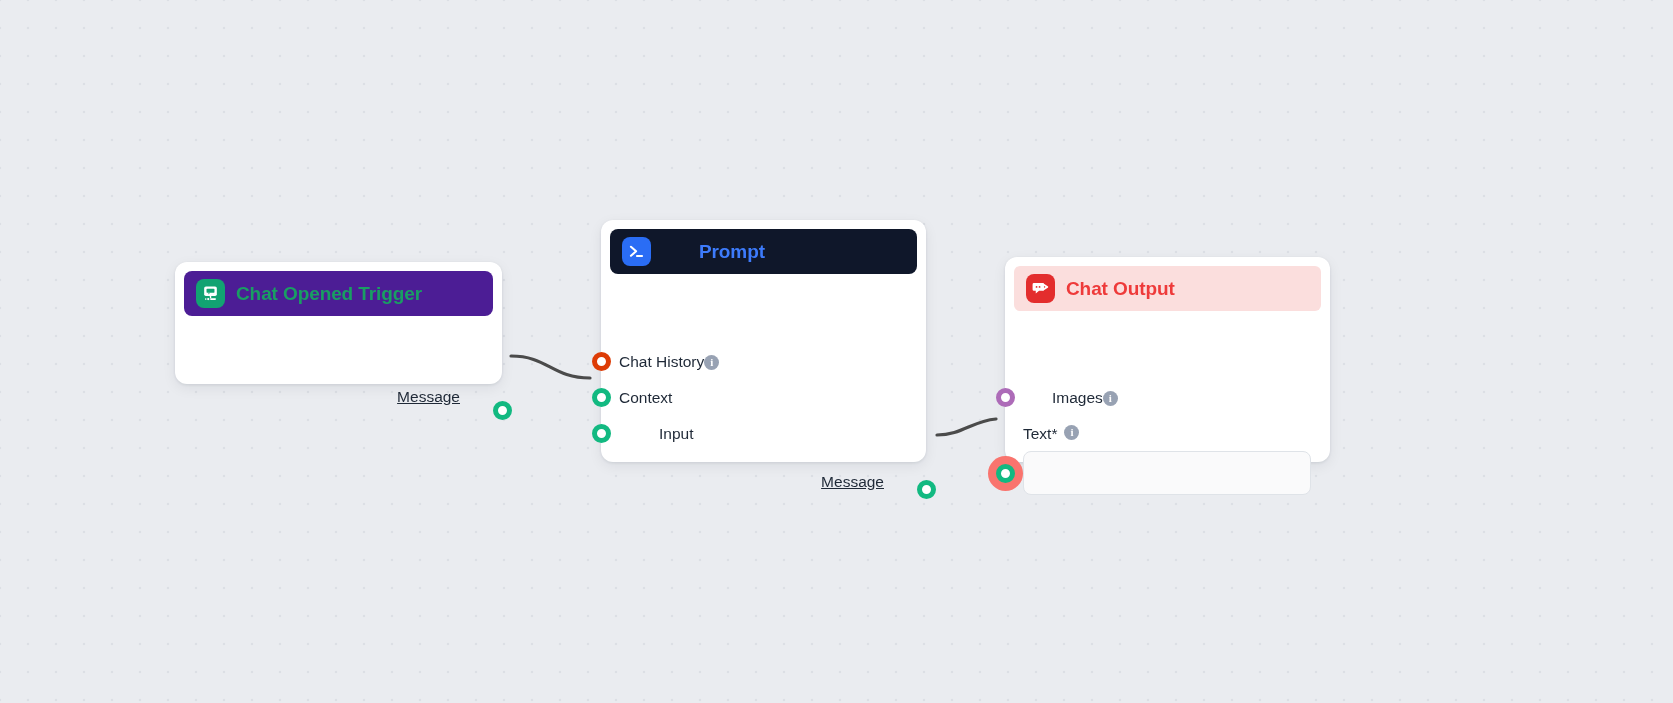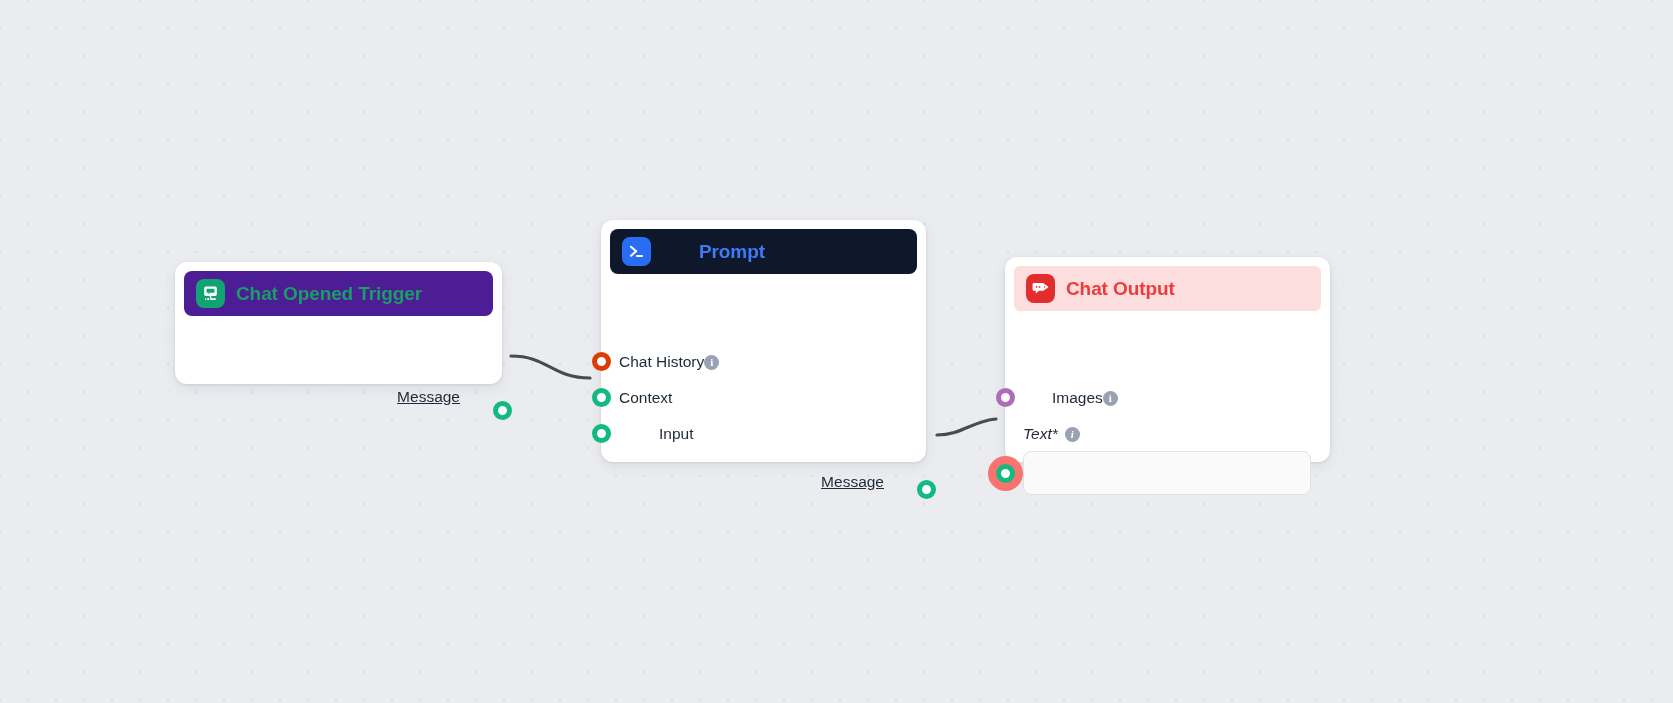--- a/index.html
+++ b/index.html
@@ -119,24 +119,22 @@
     justify-content: center;
     flex: 0 0 auto;
     line-height: 1;
   }
 
   .field-label {
     position: absolute;
     font-size: 15.5px;
     color: #1f2937;
     display: flex;
-    align-items: center;
     gap: 7px;
     white-space: nowrap;
-    font-style: italic;
   }
   .text-input {
     position: absolute;
     background: #fafafb;
     border: 1px solid #dfe3e8;
     border-radius: 8px;
     box-sizing: border-box;
   }
 
   

